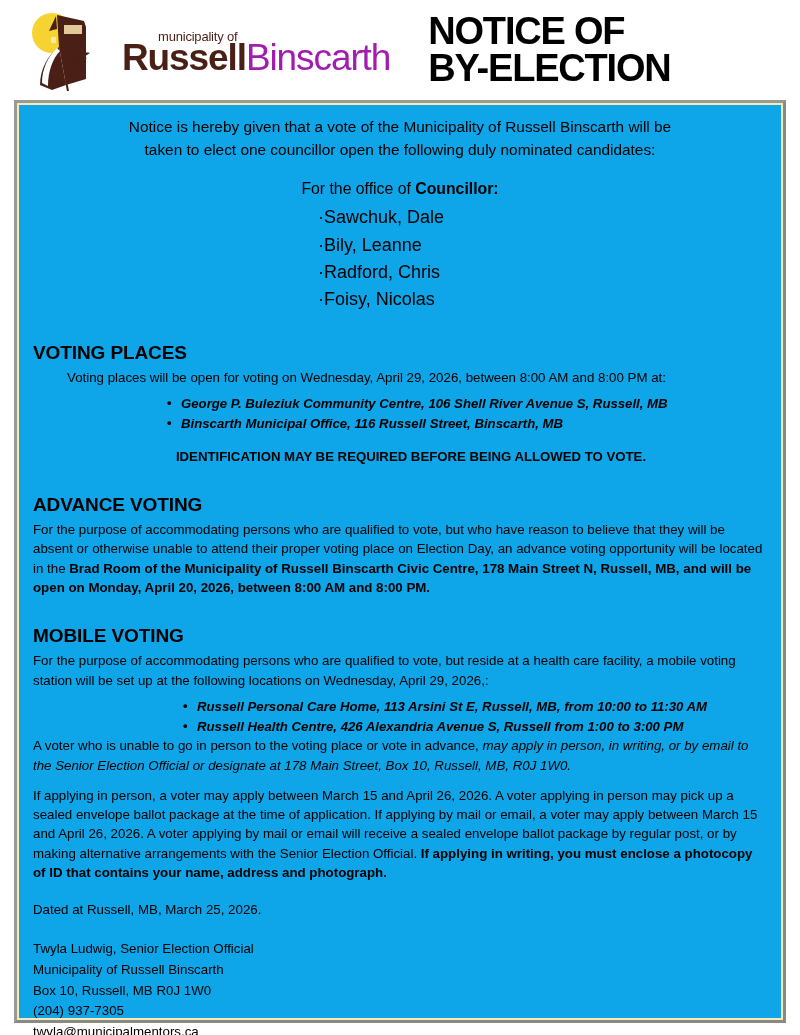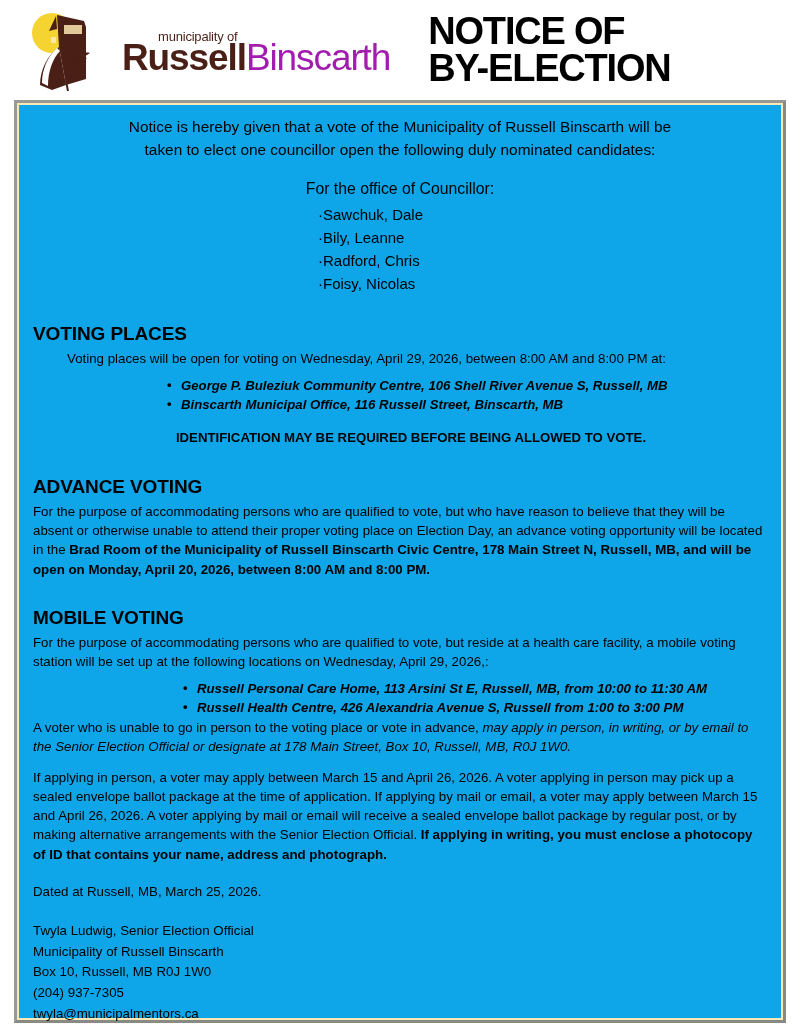--- a/index.html
+++ b/index.html
@@ -93,30 +93,30 @@
     text-align: center;
     font-size: 15.4px;
     line-height: 1.52;
     margin: 2px 14px 0 14px;
   }
   .office-line {
     text-align: center;
     font-size: 15.8px;
     margin-top: 16px;
   }
-  .office-line b { font-weight: 400; }
+  .office-line b { font-weight: 700; }
 
   #candidate-list {
     width: 170px;
     margin: 4px auto 0 auto;
     text-align: left;
     padding-left: 6px;
   }
   .candidate {
-    font-size: 15px;
+    font-size: 18px;
     line-height: 1.52;
   }
 
   h2.section {
     font-size: 19px;
     font-weight: 700;
     margin: 26px 0 1px 0;
     letter-spacing: -0.1px;
   }
   p.body-text {

